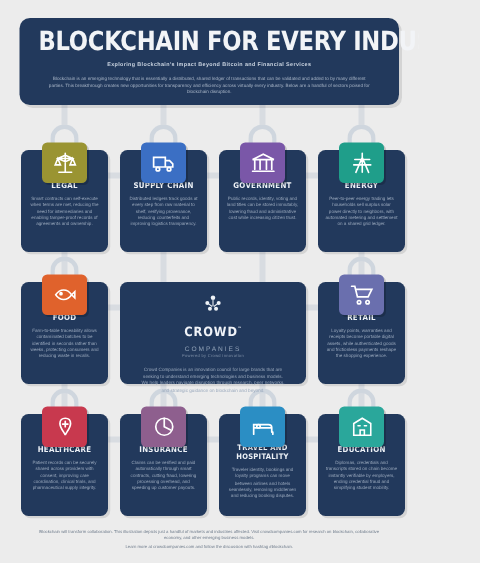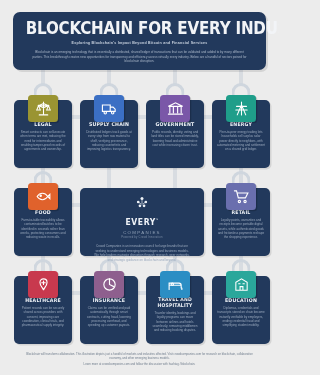--- a/index.html
+++ b/index.html
@@ -271,21 +271,21 @@
     <div class="logo-mark">
       <svg width="14" height="14" viewBox="0 0 24 24" fill="#eef2f7">
         <circle cx="12" cy="6" r="2.6"></circle>
           <circle cx="5.5" cy="12" r="2.3"></circle>
         <circle cx="18.5" cy="12" r="2.3"></circle>
           <circle cx="8.5" cy="18.5" r="2.3"></circle>
         <circle cx="15.5" cy="18.5" r="2.3"></circle>
         <path d="M12 8.6v7M7 13l4 3M17 13l-4 3" stroke="#eef2f7" stroke-width="1.2" fill="none"></path>
       </svg>
     </div>
-    <div class="logo-word"><span>EVERY</span><span class="logo-tm">™</span></div>
+    <div class="logo-word"><span>CROWD</span><span class="logo-tm">™</span></div>
     <div class="logo-sub">COMPANIES</div>
     <div class="logo-tag">Powered by Crowd Innovation</div>
     <div class="center-body">Crowd Companies is an innovation council for large brands that are seeking to understand emerging technologies and business models. We help leaders navigate disruption through research, peer networks, and strategic guidance on blockchain and beyond.</div>
   </div>
 
   <div class="card r3 c1">
     <div class="lock">
       <div class="shackle"></div>
       <div class="body" style="background:#c8394e">
         <svg width="17" height="17" viewBox="0 0 24 24" fill="none" stroke="#fff" stroke-width="1.6" stroke-linecap="round">

